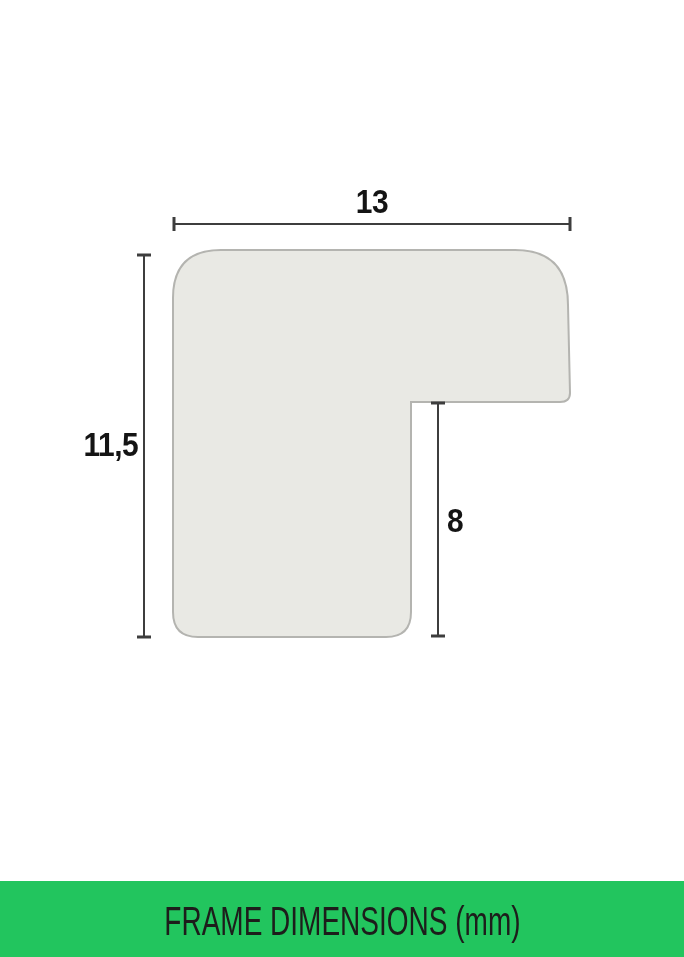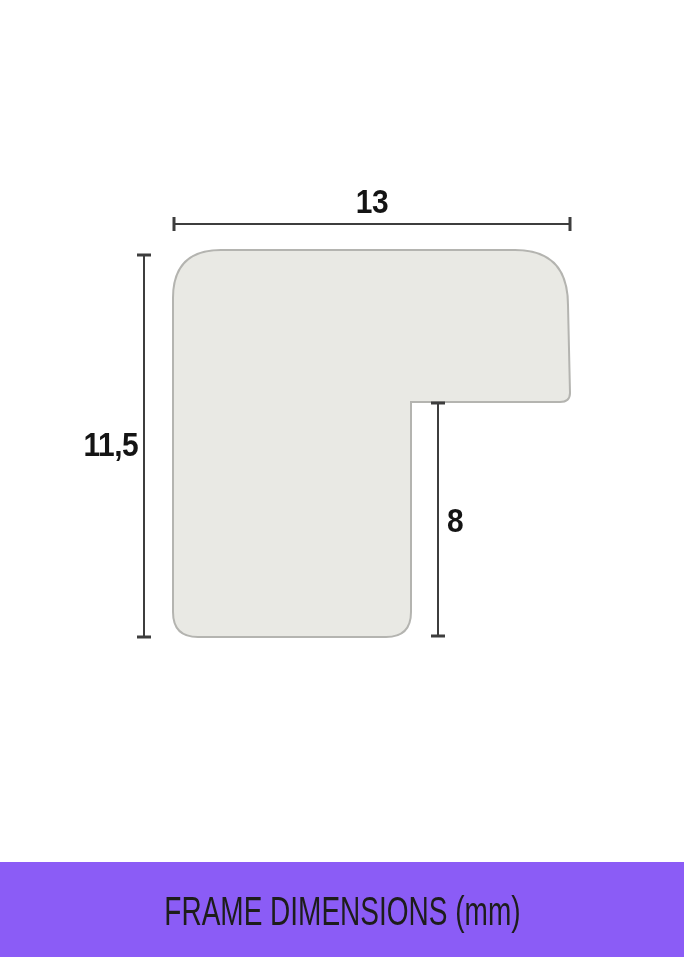--- a/index.html
+++ b/index.html
@@ -63,22 +63,22 @@
     left: 447px;
     top: 503px;
     transform: scaleX(0.88);
     transform-origin: left center;
   }
   .footer {
     position: absolute;
     left: 0;
     bottom: 0;
     width: 684px;
-    height: 95px;
-    background: #8b5cf6;
+    height: 76px;
+    background: #22c55e;
     display: flex;
     align-items: center;
     justify-content: center;
   }
   .footer-text {
     font-size: 40px;
     font-weight: normal;
     color: #1d1d1b;
     white-space: nowrap;
     transform: scaleX(0.70);

